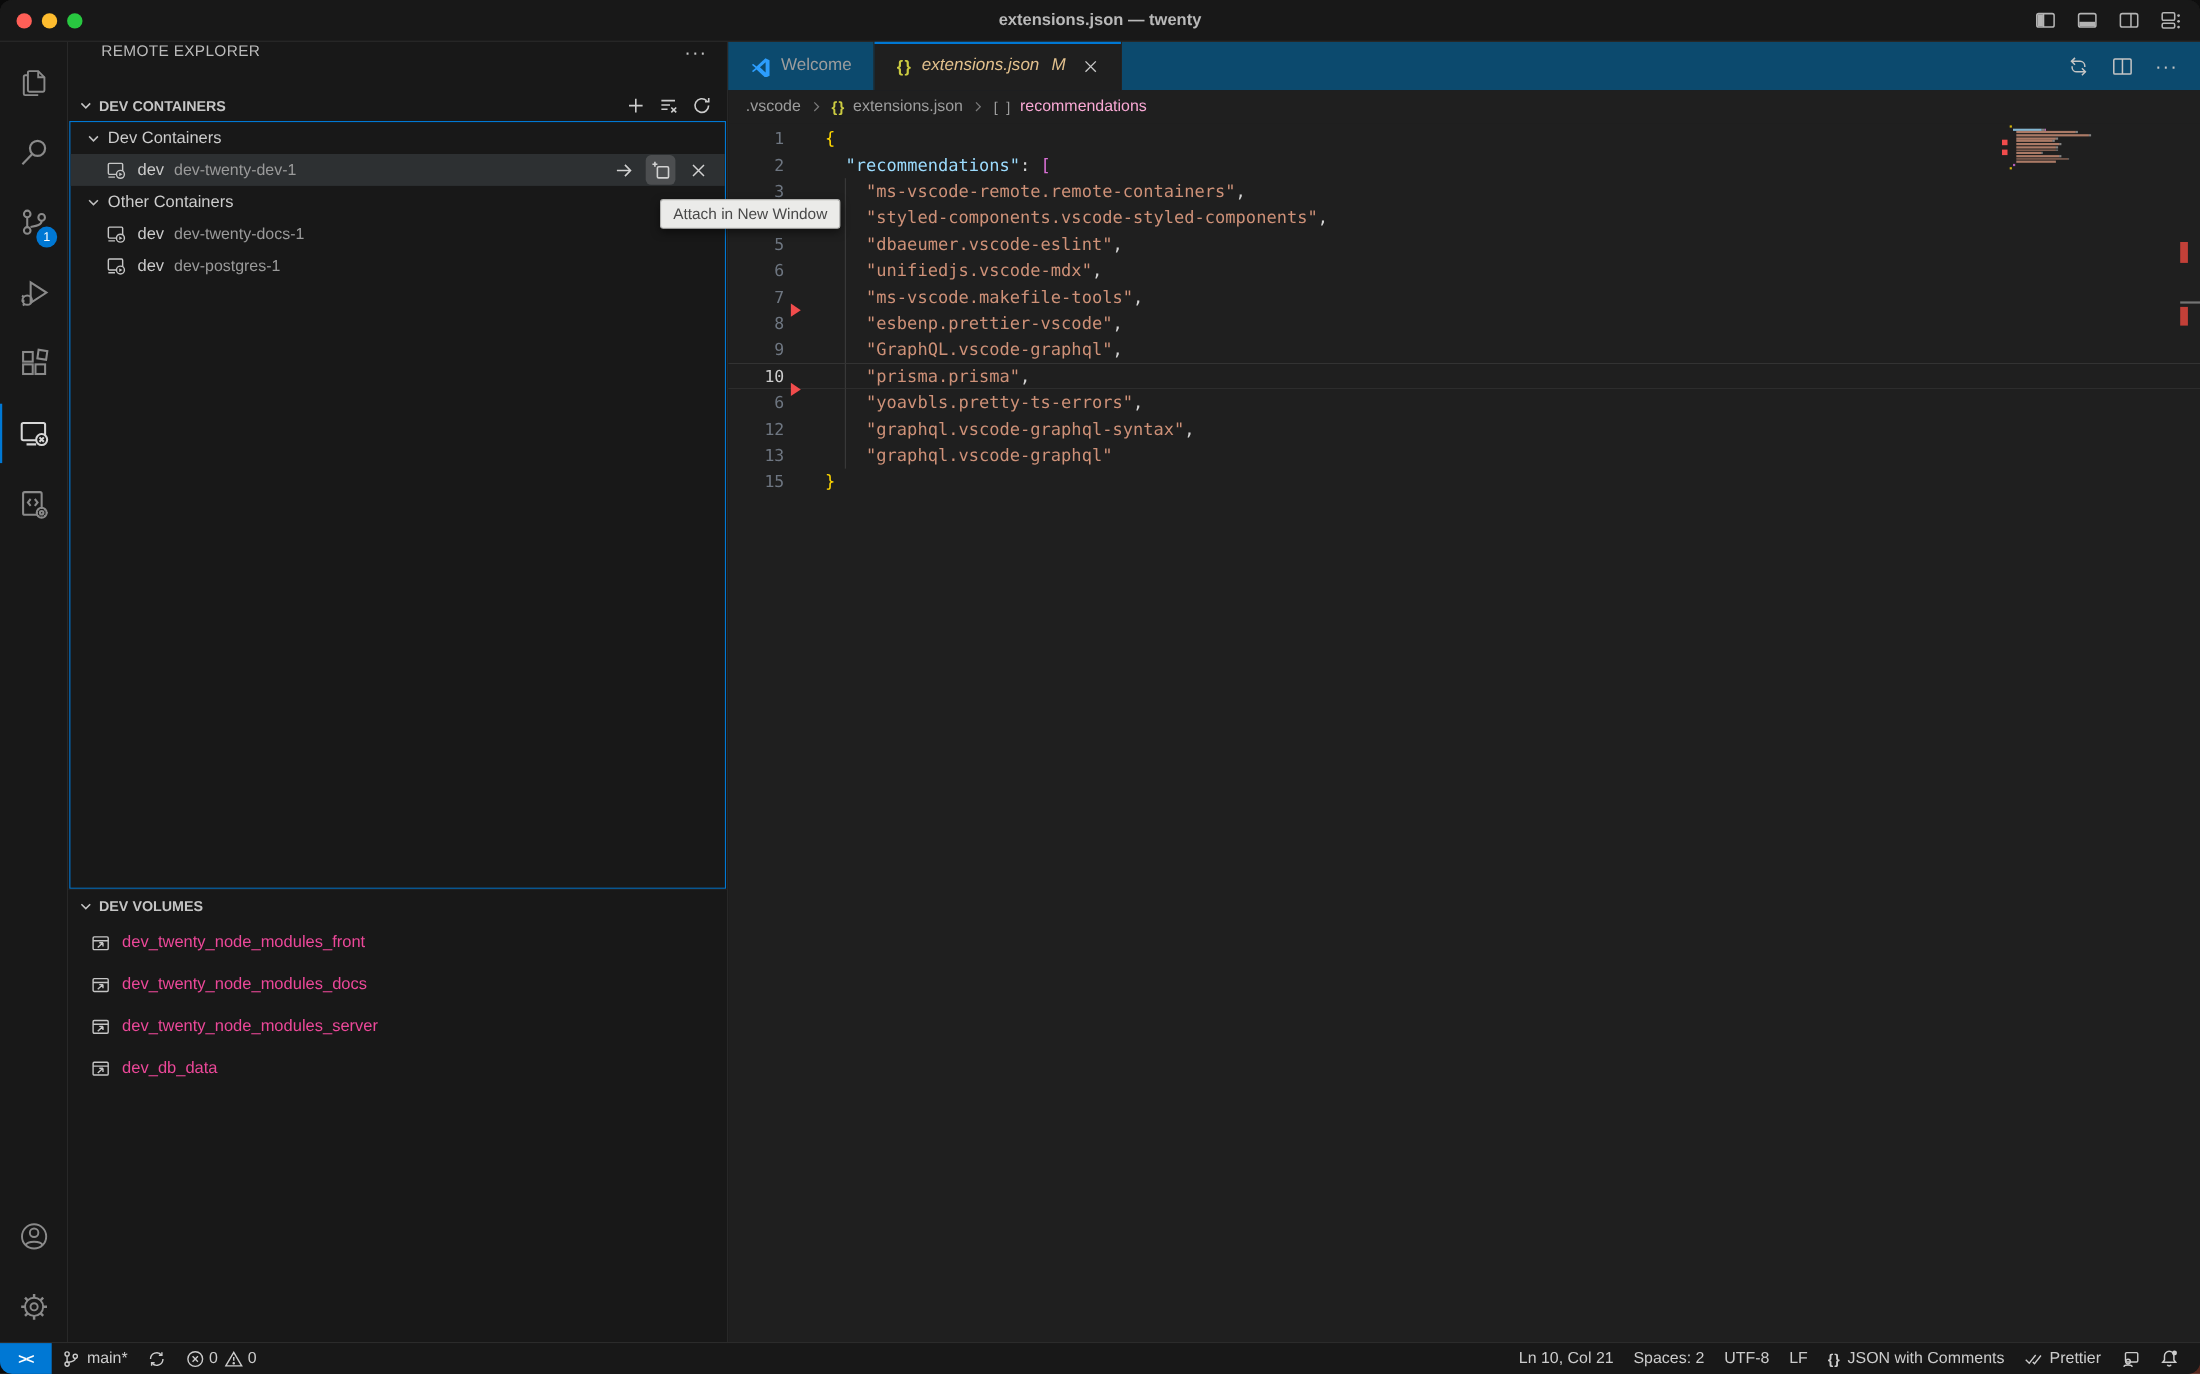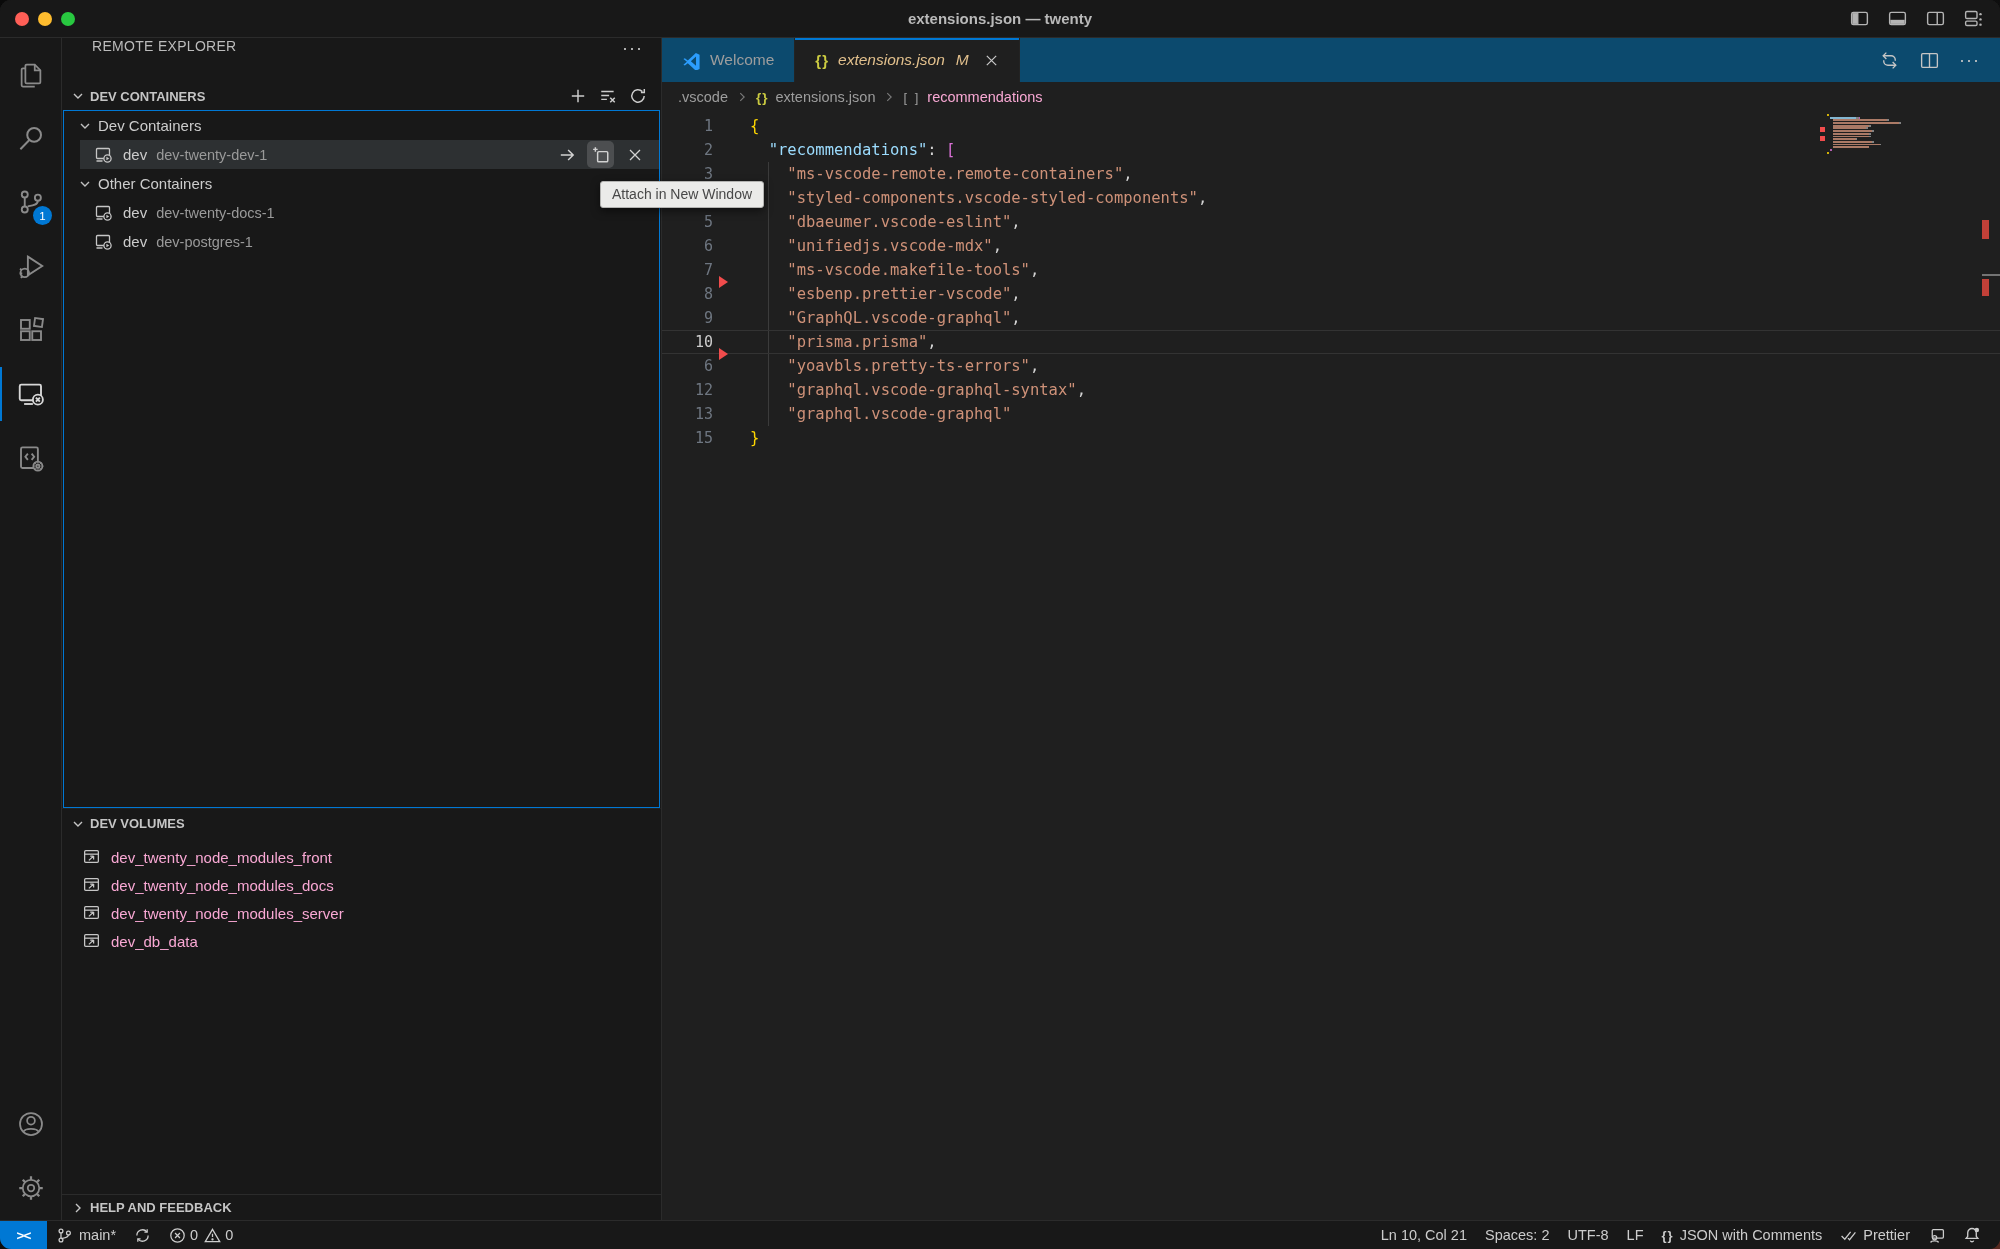--- a/index.html
+++ b/index.html
@@ -45,29 +45,29 @@
   .sect-header { height:28px; flex:none; display:flex; align-items:center; gap:4px; padding:0 14px 0 8px;
                  font-size:13px; font-weight:700; color:#c5c5c5; border-top:1px solid #222222; }
   .sect-header .chev { color:#c5c5c5; flex:none; }
   .sect-actions { margin-left:auto; display:flex; gap:12px; color:#cccccc; }
   .sect-actions svg { cursor:pointer; }
 
   .tree-focus { height:698px; flex:none; border:1px solid #0078d4; margin:0 1px; overflow:hidden; }
   .tree-row { height:29px; display:flex; align-items:center; font-size:15px; color:#cccccc; cursor:pointer; position:relative; }
   .tree-row .chev { margin:0 5px 0 13px; color:#c0c0c0; flex:none; }
   .tree-row.group .g-label { font-size:15px; }
-  .tree-row.item { padding-left:14px;margin-left:16px; }
+  .tree-row.item { padding-left:32px; }
   .tree-row.item .t-icon { color:#c5c5c5; margin-right:9px; flex:none; display:grid; place-items:center; }
   .tree-row .t-desc { color:#9a9a9a; font-size:14.5px; margin-left:9px; }
   .tree-row.selected { background:#2d3032; }
   .row-actions { margin-left:auto; display:flex; align-items:center; gap:7px; padding-right:11px; color:#d2d2d2; }
   .row-action { width:27px; height:27px; display:grid; place-items:center; border-radius:5px; cursor:pointer; }
   .row-action.hovered { background:rgba(255,255,255,.15); }
 
-  .vol-row { height:28px; display:flex; align-items:flex-end; padding-left:20px; font-size:15px; color:#f9a8d4; cursor:pointer; }
+  .vol-row { height:28px; display:flex; align-items:flex-start; padding-left:20px; font-size:15px; color:#ec4899; cursor:pointer;margin-top:10px; }
   .vol-row .t-icon { color:#c5c5c5; margin-right:10px; display:grid; place-items:center; }
   .side-spacer { flex:1; }
   .help-header { height:26px; border-top:1px solid #2b2b2b; }
 
   
   .editor { flex:1; display:flex; flex-direction:column; min-width:0; background:#1f1f1f; }
   .tabbar { height:44px; flex:none; background:#0c4a6e; display:flex; align-items:stretch; }
   .tab { display:flex; align-items:center; gap:9px; padding:0 20px; font-size:15.5px;
          border-right:1px solid #232323; color:#9d9d9d; cursor:pointer; position:relative; }
   .tab.active { background:#1f1f1f; color:#e2c08d; }
@@ -377,26 +377,20 @@
               <rect x="2.5" y="3.5" width="13" height="11" rx="1"></rect>
               <path d="M2.5 6.8h13"></path>
               <path d="M6.5 12.7L11 8.6M11 8.6H7.8M11 8.6v3.2"></path>
             </svg>
           </span>
         <span>dev_db_data</span>
       </div>
 
       <div class="side-spacer"></div>
 
-      <div class="sect-header help-header">
-        <svg class="chev" width="16" height="16" viewBox="0 0 16 16" fill="none" stroke="currentColor" stroke-width="1.4">
-            <path d="M6 4l4 4-4 4"></path>
-          </svg>
-        <span>HELP AND FEEDBACK</span>
-      </div>
     </aside>
 
     <section class="editor">
       <div class="tabbar">
         <div class="tab">
           <svg width="19" height="19" viewBox="0 0 24 24">
               <path fill="#2c9dfd" d="M17.5 2.5L7.3 11.9 3.6 9 1.8 10l4.4 3.7-4.4 3.7 1.8 1 3.7-2.9 10.2 9.4 4.7-2.3V4.8zM17.7 7v11.7l-6.5-5.8z"></path>
             </svg>
           <span class="tab-label">Welcome</span>
         </div>

